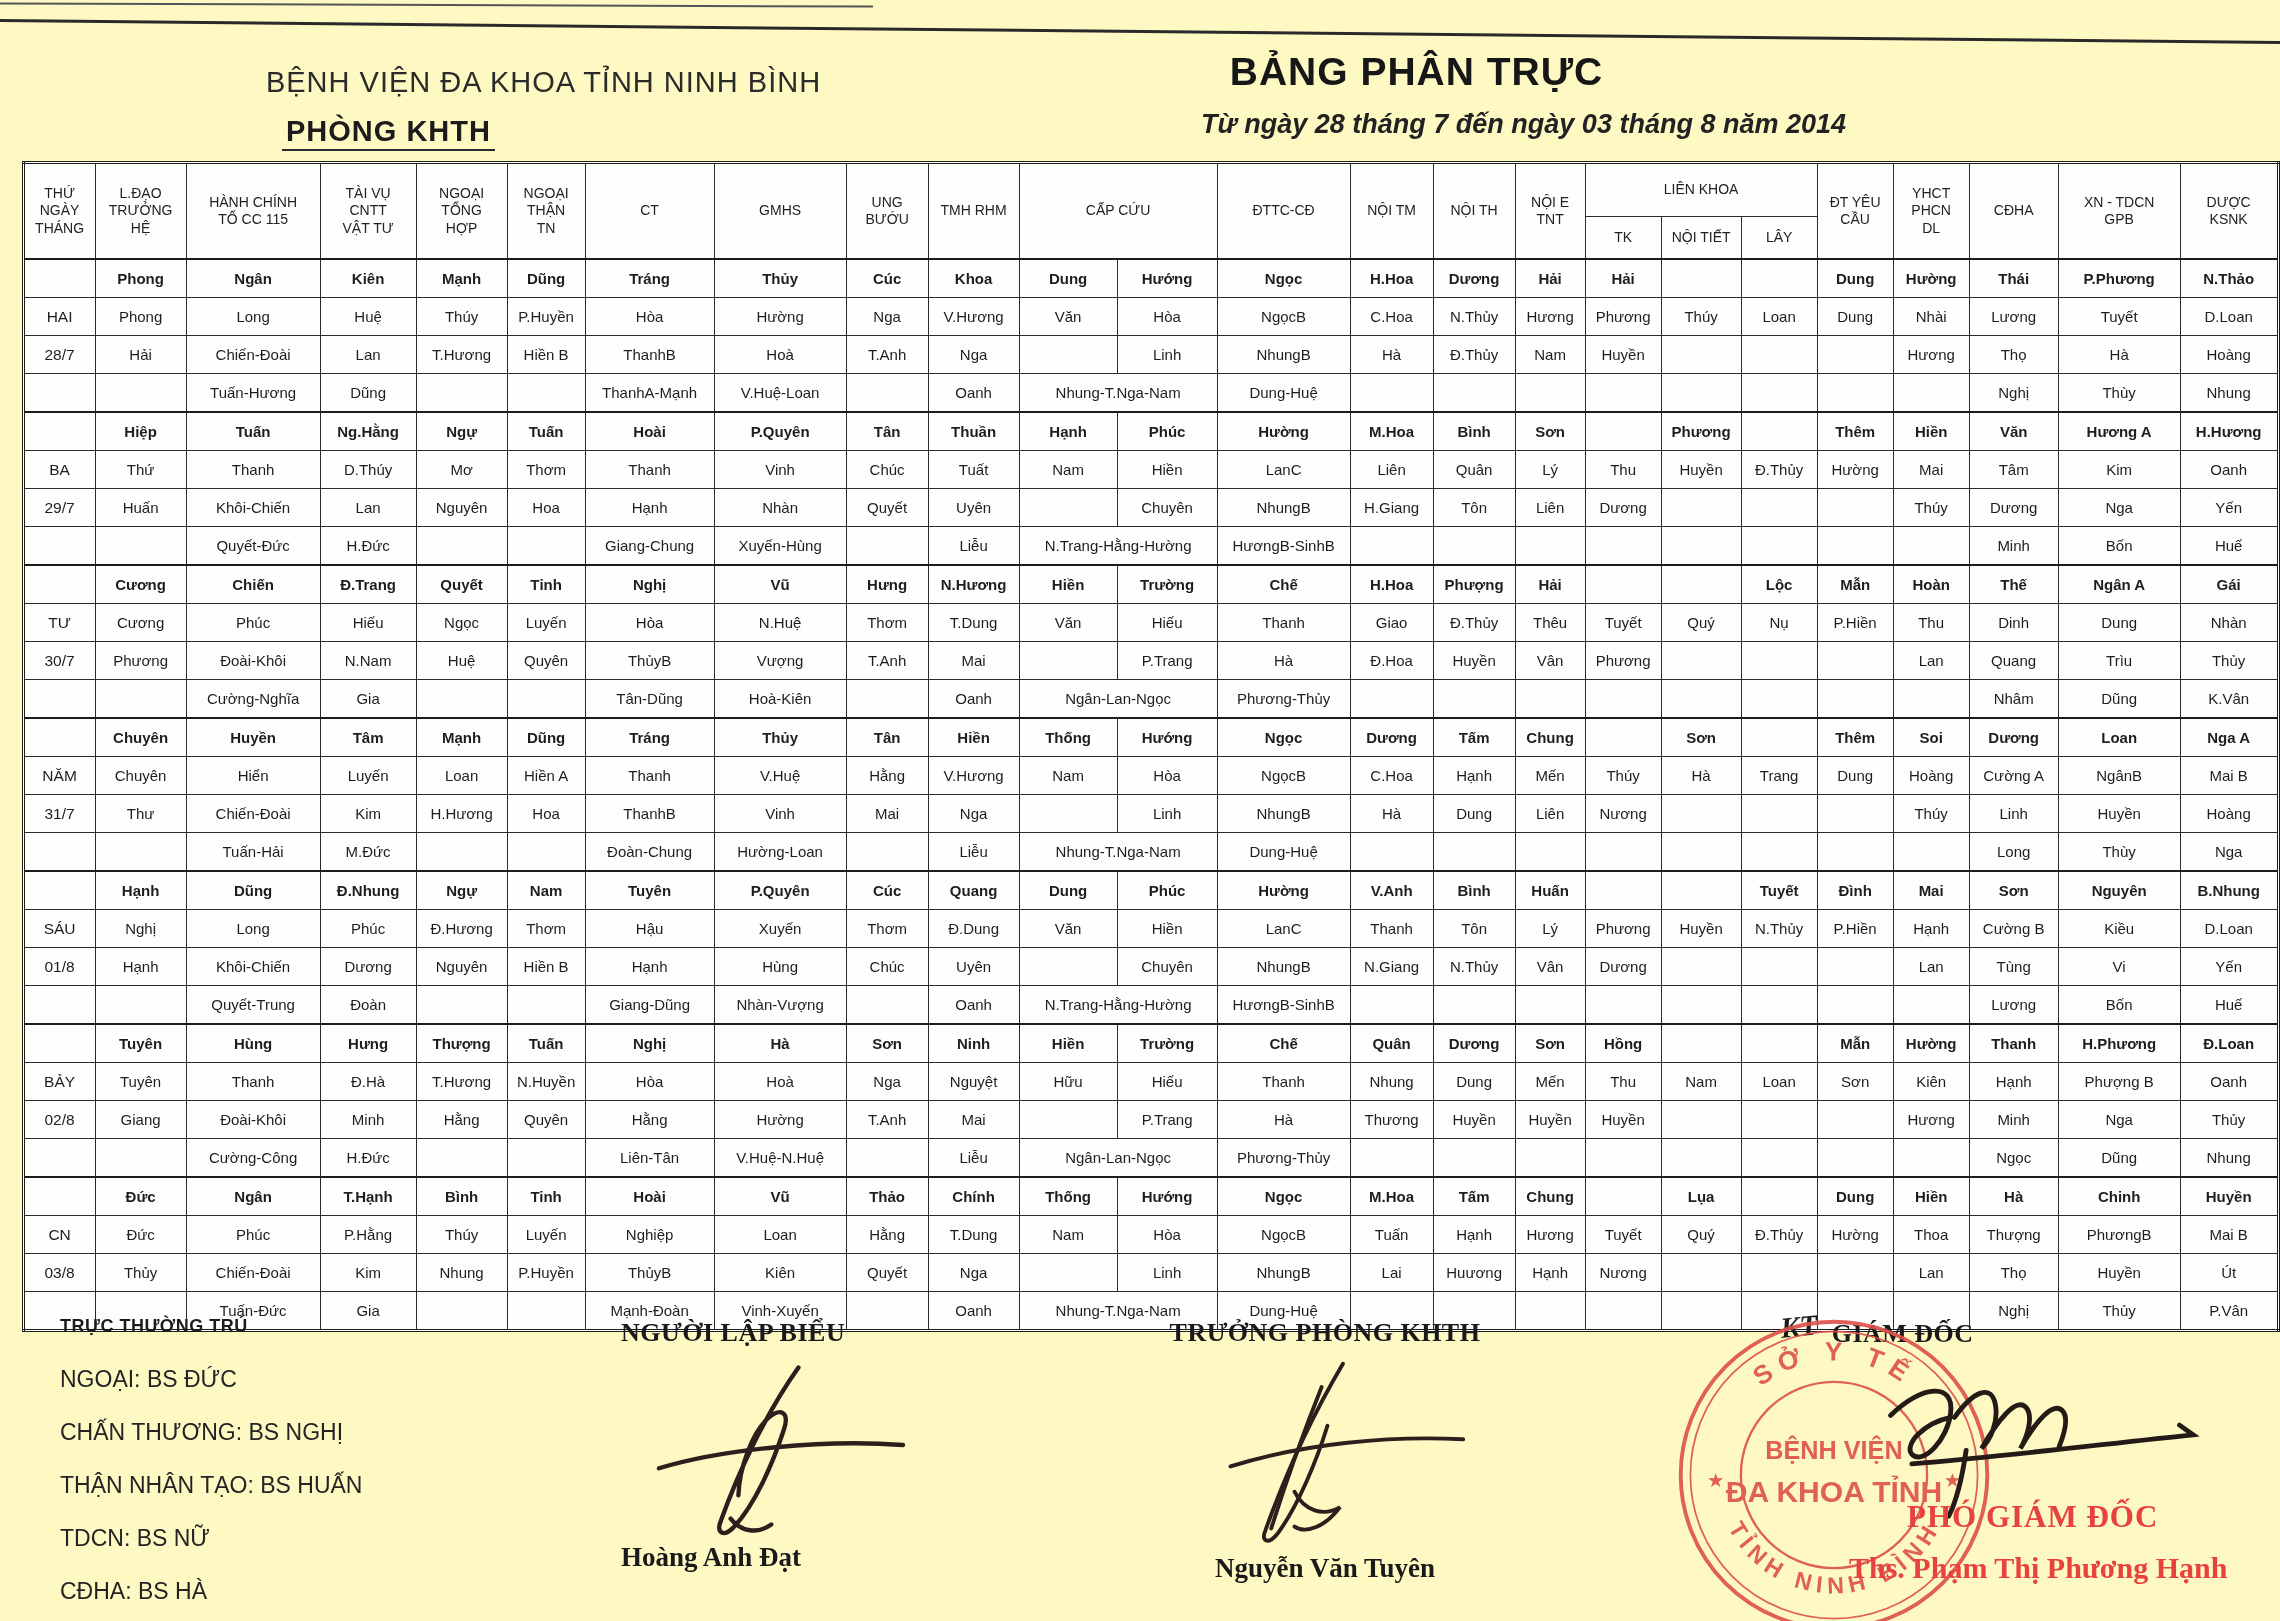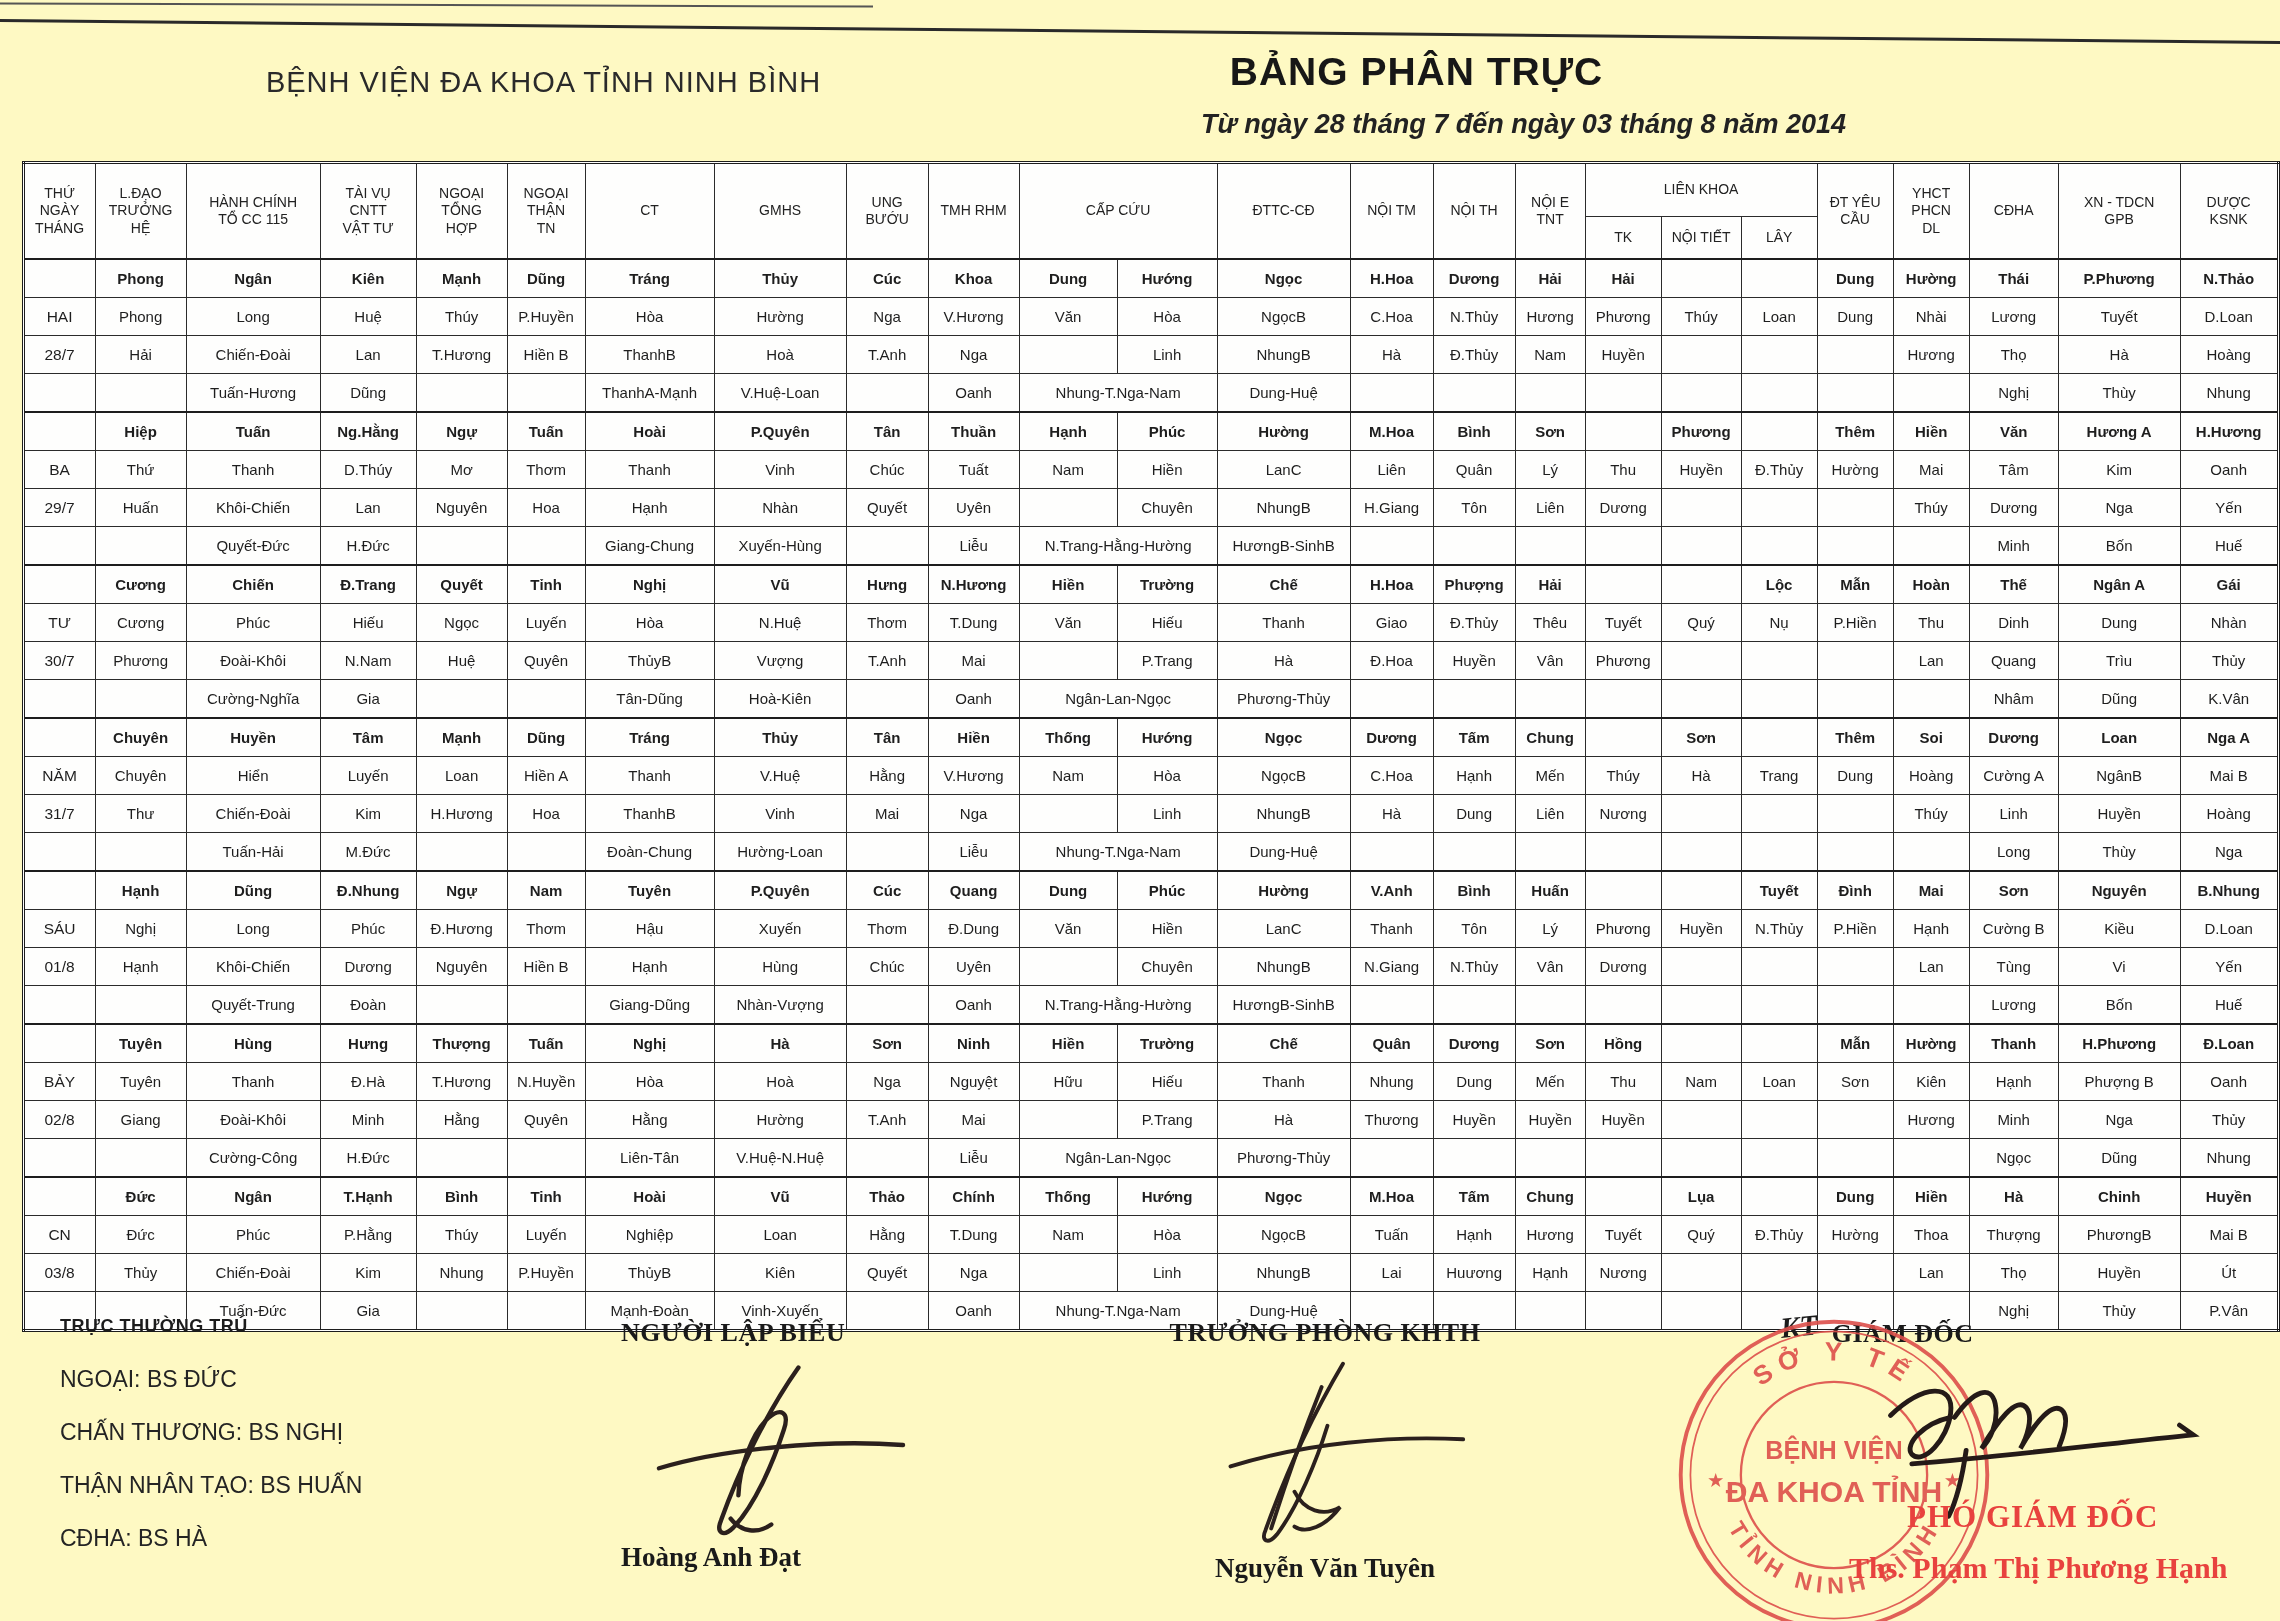--- a/index.html
+++ b/index.html
@@ -46,20 +46,21 @@
   .dir-sig{position:absolute;left:1873px;top:1357px;}
 </style>
 </head>
 <body>
 
 <div id="page">
   <div class="scan-line"></div>
   <div class="scan-line2"></div>
 
   <div class="org">BỆNH VIỆN ĐA KHOA TỈNH NINH BÌNH</div>
+  <div class="dept"><span>PHÒNG KHTH</span></div>
   <div class="title">BẢNG PHÂN TRỰC</div>
   <div class="subtitle">Từ ngày 28 tháng 7 đến ngày 03 tháng 8 năm 2014</div>
 
   <table class="roster">
     <colgroup>
       <col style="width:72px">
         <col style="width:91px">
         <col style="width:134px">
         <col style="width:96px">
       <col style="width:91px">
@@ -854,20 +855,21 @@
           <td>P.Vân</td>
         </tr>
       </tbody>
   </table>
 
   <div class="resident">
     <div class="r-title">TRỰC THƯỜNG TRÚ</div>
     <div class="r-line">NGOẠI: BS ĐỨC</div>
     <div class="r-line">CHẤN THƯƠNG: BS NGHỊ</div>
     <div class="r-line">THẬN NHÂN TẠO: BS HUẤN</div>
+    <div class="r-line">TDCN: BS NỮ</div>
     <div class="r-line">CĐHA: BS HÀ</div>
   </div>
 
   <div class="prepared">
     <div class="sig-head">NGƯỜI LẬP BIỂU</div>
     <svg class="sig-svg" width="272" height="184" viewBox="0 0 280 190">
       <g fill="none" stroke="#2b201d" stroke-width="4.5" stroke-linecap="round">
         <path d="M158,14 C124,62 96,122 78,172 C73,184 80,190 91,179 C113,156 132,112 143,78 C149,60 140,55 127,66 C110,81 97,118 96,146"></path>
         <path d="M14,118 C80,98 185,88 266,94"></path>
         <path d="M88,170 C99,184 116,186 130,176"></path>

